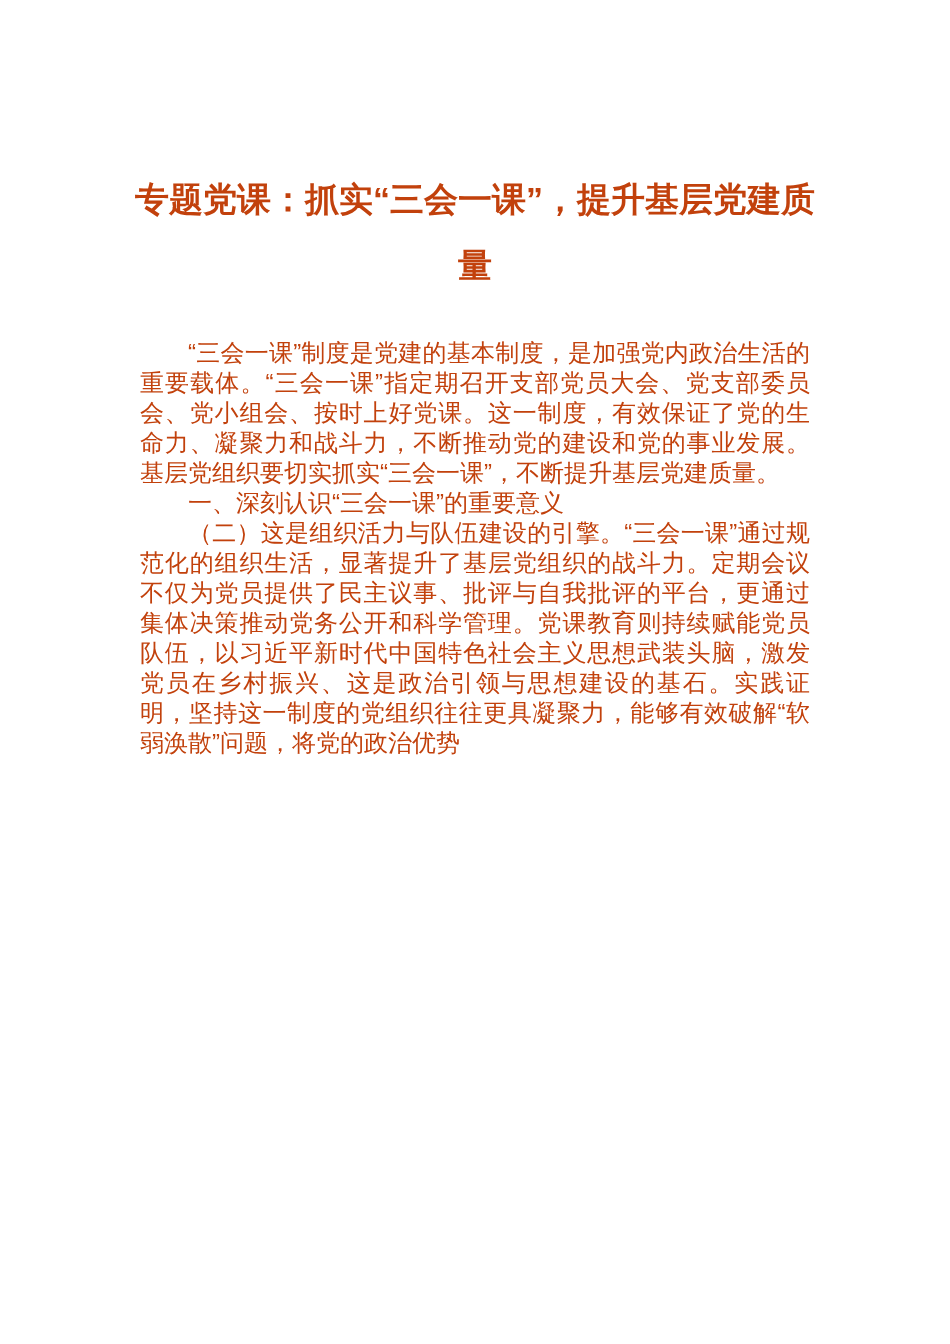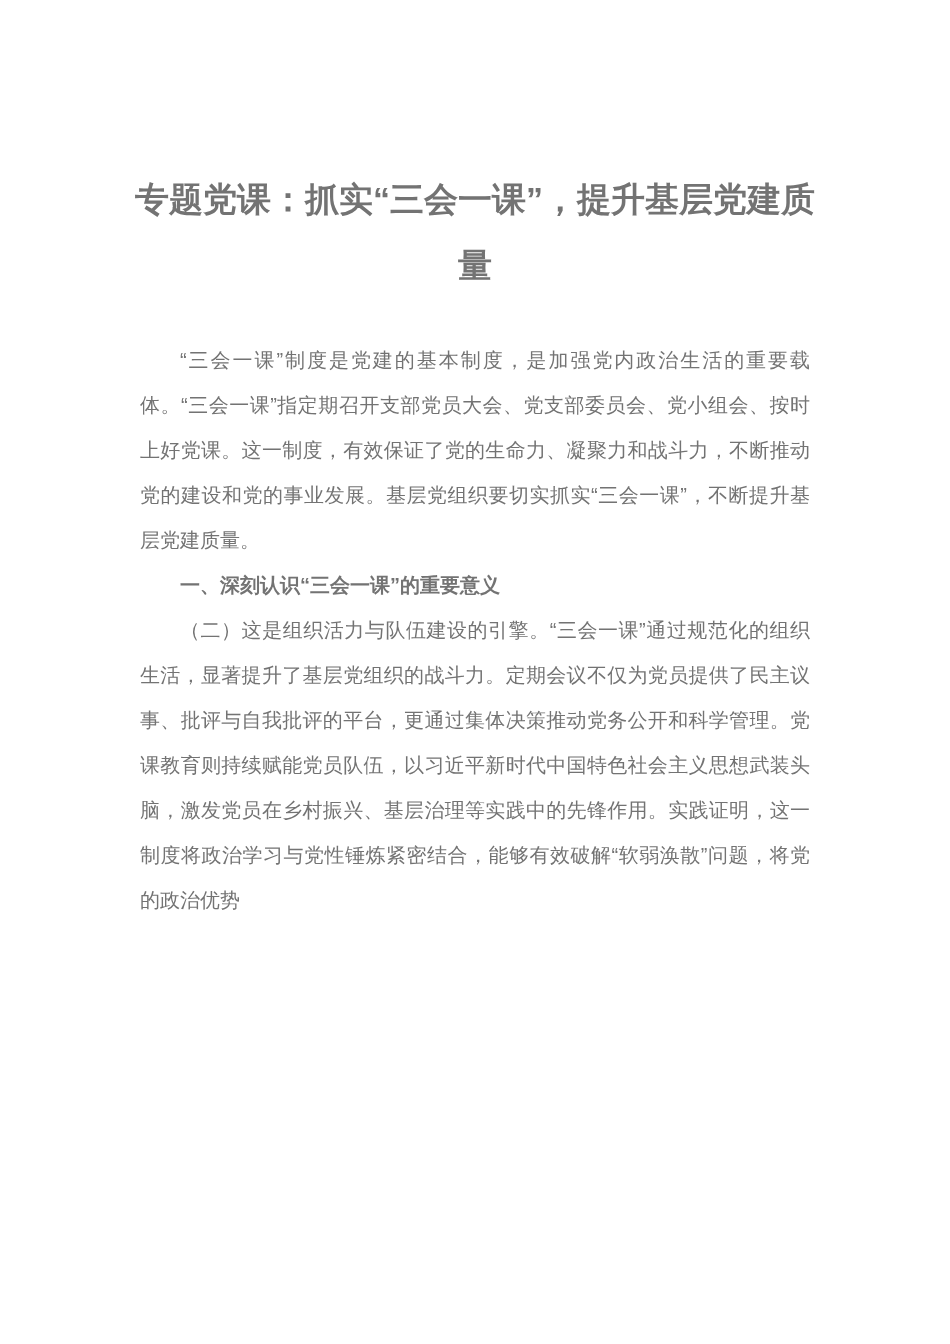--- a/index.html
+++ b/index.html
@@ -6,53 +6,53 @@
     margin: 0;
     padding: 0;
     background: #ffffff;
   }
   .page {
     position: relative;
     width: 950px;
     height: 1344px;
     background: #ffffff;
     overflow: hidden;
-    color: #737373;
+    color: #c2410c;
     font-family: "Liberation Sans", "DejaVu Sans", sans-serif;
   }
   .doc-title {
     margin: 166px auto 0 auto;
     width: 690px;
     font-size: 34px;
     font-weight: 700;
     line-height: 66px;
     text-align: center;
     letter-spacing: 0;
   }
   .doc-body {
     margin: 40px auto 0 auto;
     width: 670px;
-    font-size: 20px;
-    line-height: 45px;
+    font-size: 24px;
+    line-height: 30px;
     text-align: justify;
   }
   .doc-paragraph {
     margin: 0;
     text-indent: 2em;
     font-weight: 400;
   }
   .doc-heading {
     margin: 0;
     text-indent: 2em;
-    font-weight: 700;
+    font-weight: 400;
   }
 </style>
 </head>
 <body>
 
 <div class="page">
   <h1 class="doc-title">专题党课：抓实“三会一课”，提升基层党建质量</h1>
   <div class="doc-body">
       <p class="doc-paragraph">“三会一课”制度是党建的基本制度，是加强党内政治生活的重要载体。“三会一课”指定期召开支部党员大会、党支部委员会、党小组会、按时上好党课。这一制度，有效保证了党的生命力、凝聚力和战斗力，不断推动党的建设和党的事业发展。基层党组织要切实抓实“三会一课”，不断提升基层党建质量。</p>
       <p class="doc-heading">一、深刻认识“三会一课”的重要意义</p>
-      <p class="doc-paragraph">（二）这是组织活力与队伍建设的引擎。“三会一课”通过规范化的组织生活，显著提升了基层党组织的战斗力。定期会议不仅为党员提供了民主议事、批评与自我批评的平台，更通过集体决策推动党务公开和科学管理。党课教育则持续赋能党员队伍，以习近平新时代中国特色社会主义思想武装头脑，激发党员在乡村振兴、基层治理等实践中的先锋作用。实践证明，这一制度将政治学习与党性锤炼紧密结合，能够有效破解“软弱涣散”问题，将党的政治优势</p>
+      <p class="doc-paragraph">（二）这是组织活力与队伍建设的引擎。“三会一课”通过规范化的组织生活，显著提升了基层党组织的战斗力。定期会议不仅为党员提供了民主议事、批评与自我批评的平台，更通过集体决策推动党务公开和科学管理。党课教育则持续赋能党员队伍，以习近平新时代中国特色社会主义思想武装头脑，激发党员在乡村振兴、这是政治引领与思想建设的基石。实践证明，坚持这一制度的党组织往往更具凝聚力，能够有效破解“软弱涣散”问题，将党的政治优势</p>
     </div>
 </div>
 
 </body></html>

